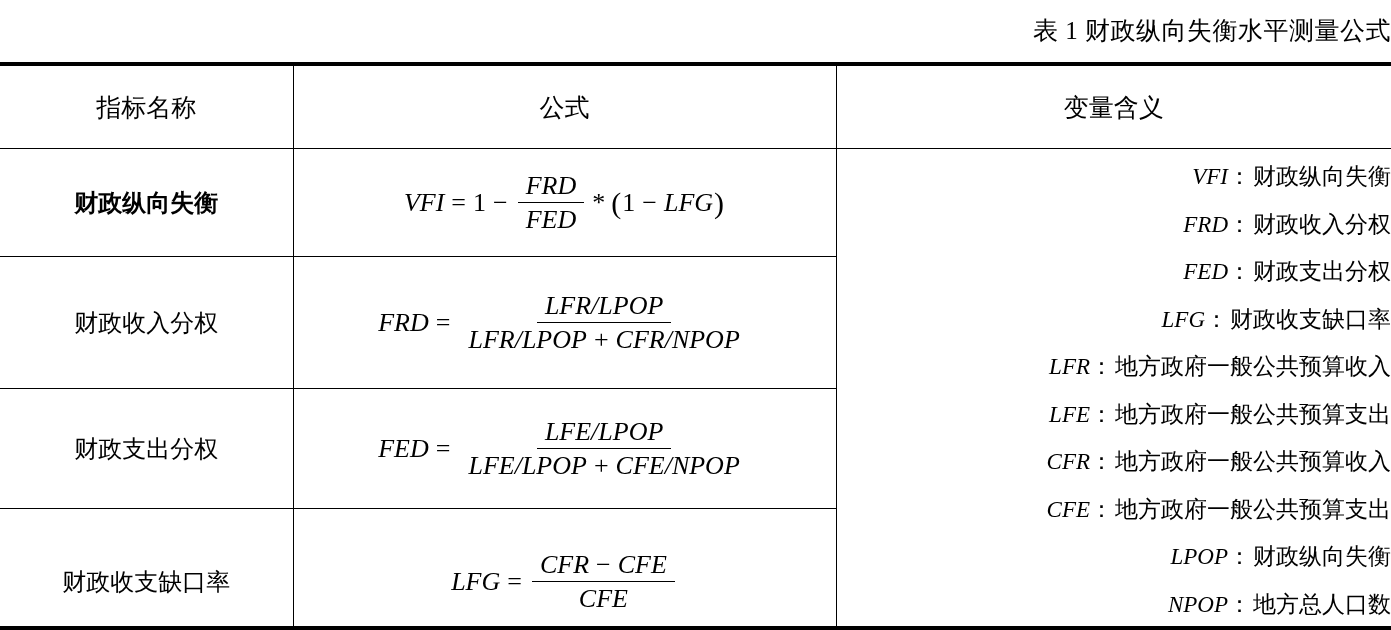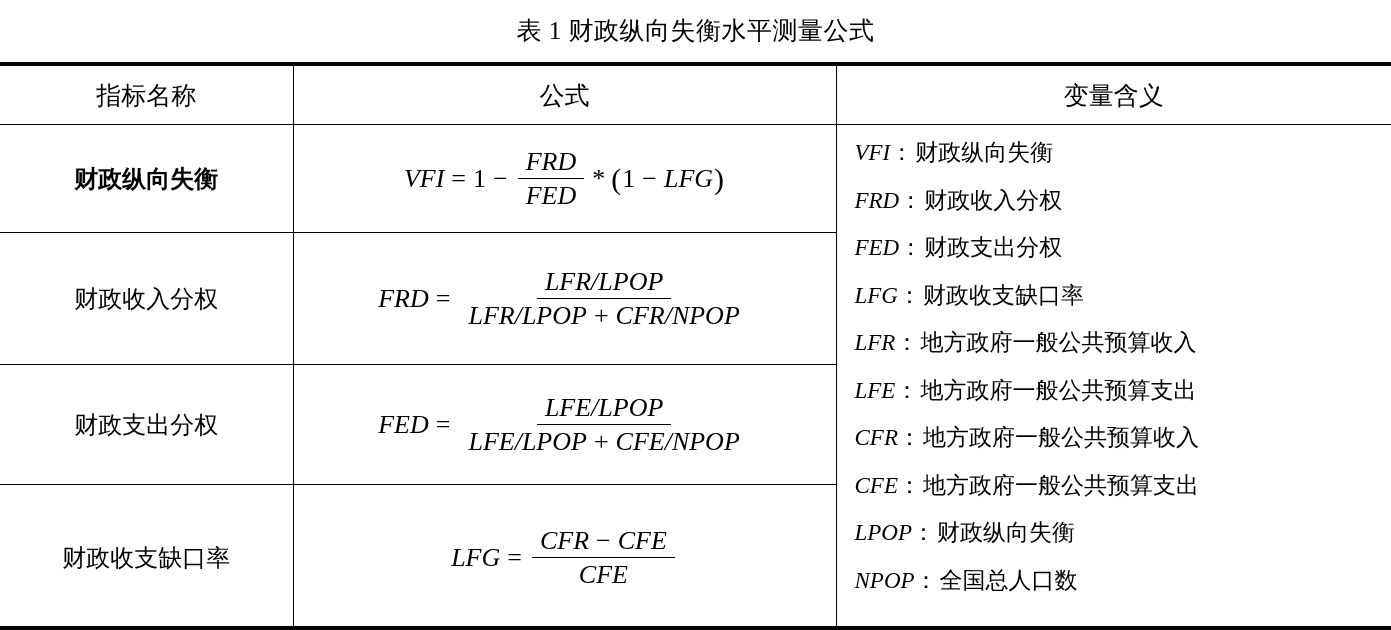--- a/index.html
+++ b/index.html
@@ -19,21 +19,21 @@
   .page {
     position: relative;
     width: 1391px;
     height: 630px;
     box-sizing: border-box;
   }
 
   
   .table-caption {
     width: 100%;
-    text-align: center;
+    text-align: right;
     font-size: 25px;
     line-height: 62px;
     height: 62px;
     letter-spacing: 0.5px;
     white-space: nowrap;
     font-weight: normal;
   }
 
   
   .table-wrap {
@@ -55,21 +55,21 @@
   col.c-formula { width: 543px; }
   col.c-meaning { width: 555px; }
 
   
   .hdr-cell {
     height: 58px;
     text-align: center;
     vertical-align: middle;
     font-size: 25px;
     font-weight: normal;
-    padding: 0;
+    padding: 12px;
     border-bottom: 1.5px solid #000;
     white-space: nowrap;
   }
   .hdr-cell.col-sep { border-left: 1.5px solid #000; }
 
   
   .name-cell {
     text-align: center;
     vertical-align: middle;
     font-size: 24px;
@@ -143,20 +143,21 @@
   .frac > .fden {
     padding: 2px 8px 0 8px;
     white-space: nowrap;
   }
 
   
   ul.meaning-list {
     list-style: none;
     margin: 0;
     padding: 0;
+    text-align: right;
   }
   ul.meaning-list li {
     font-size: 23px;
     line-height: 47.5px;
     white-space: nowrap;
   }
   .sym {
     font-style: italic;
     font-family: "Liberation Serif", "DejaVu Serif", serif;
   }
@@ -216,21 +217,21 @@
             <ul class="meaning-list">
               <li><span class="sym">VFI</span><span class="colon">：</span><span class="desc">财政纵向失衡</span></li>
               <li><span class="sym">FRD</span><span class="colon">：</span><span class="desc">财政收入分权</span></li>
               <li><span class="sym">FED</span><span class="colon">：</span><span class="desc">财政支出分权</span></li>
               <li><span class="sym">LFG</span><span class="colon">：</span><span class="desc">财政收支缺口率</span></li>
               <li><span class="sym">LFR</span><span class="colon">：</span><span class="desc">地方政府一般公共预算收入</span></li>
               <li><span class="sym">LFE</span><span class="colon">：</span><span class="desc">地方政府一般公共预算支出</span></li>
               <li><span class="sym">CFR</span><span class="colon">：</span><span class="desc">地方政府一般公共预算收入</span></li>
               <li><span class="sym">CFE</span><span class="colon">：</span><span class="desc">地方政府一般公共预算支出</span></li>
               <li><span class="sym">LPOP</span><span class="colon">：</span><span class="desc">财政纵向失衡</span></li>
-              <li><span class="sym">NPOP</span><span class="colon">：</span><span class="desc">全国总人口数</span></li>
+              <li><span class="sym">NPOP</span><span class="colon">：</span><span class="desc">地方总人口数</span></li>
             </ul>
           </td>
         </tr>
 
         <tr class="r2">
           <td class="name-cell">财政收入分权</td>
           <td class="formula-cell">
             <span class="math">
               <span>FRD</span>
               <span class="op">=</span>

